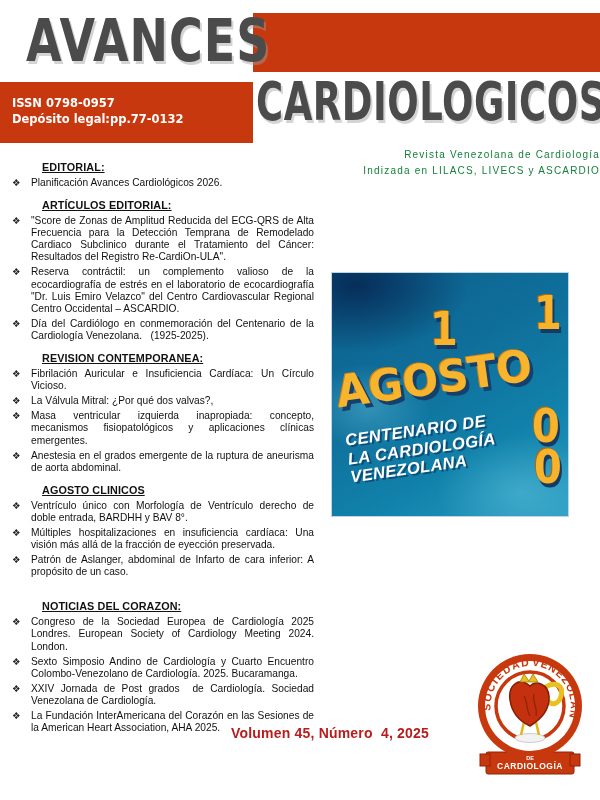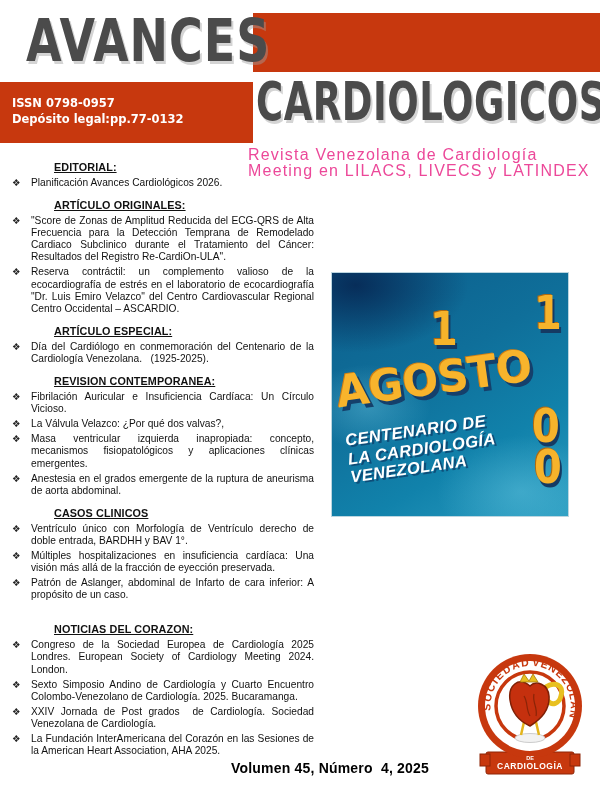--- a/index.html
+++ b/index.html
@@ -34,32 +34,32 @@
   .title-cardio {
     position:absolute; left:256px; top:72px;
     font-family:"DejaVu Sans", sans-serif; font-weight:bold;
     font-size:37px; color:#4b4b4b; letter-spacing:0.5px;
     transform:scaleY(1.42); transform-origin:top left;
     text-shadow:2px 2px 0 rgba(160,160,160,.45);
     white-space:nowrap;
   }
   .subtitle {
     position:absolute; left:248px; top:147px; width:352px;
-    text-align:left; color:#ec4899; font-size:16px;
+    text-align:right; color:#15803d; font-size:10px;
     letter-spacing:1.2px; line-height:15.5px; white-space:nowrap;
   }
 
   
   .toc {
     position:absolute; left:10px; top:161px; width:304px;
     color:#111111;
   }
   .toc-heading {
     font-size:10.8px; font-weight:bold; text-decoration:underline;
-    margin:10px 0 4px 12px; letter-spacing:0.1px;padding-left:32px;
+    margin:10px 0 4px 0; letter-spacing:0.1px;padding-left:32px;
   }
   .toc-section:first-child .toc-heading { margin-top:0; }
   .toc-section:last-child { margin-top:22px; }
   .toc-item {
     position:relative; padding-left:21px; margin-bottom:3px;
     font-size:10.2px; line-height:12.1px; text-align:justify;
   }
   .toc-item .bullet {
     position:absolute; left:2px; top:0; font-size:9.5px; color:#222;
   }
@@ -97,67 +97,66 @@
     font-family:"Liberation Sans", sans-serif; font-style:italic;
     letter-spacing:0.4px; white-space:nowrap;
     text-shadow:2px 2px 0 rgba(12,45,90,.6);
   }
 
   
   .logo { position:absolute; left:466px; top:646px; width:128px; height:136px; }
 
   
   .volume-line {
-    position:absolute; left:150px; top:760px; width:360px; text-align:center;
-    font-weight:bold; font-size:14px; color:#000000; letter-spacing:0.2px;
+    position:absolute; left:150px; top:725px; width:360px; text-align:center;
+    font-weight:bold; font-size:14px; color:#b91c1c; letter-spacing:0.2px;
   }
 </style>
 </head>
 <body>
 
 <div class="page">
 
   <div class="red-block"></div>
   <div class="title-avances">AVANCES</div>
 
   <div class="issn-bar">
     <div class="line">ISSN 0798-0957</div>
     <div class="line">Depósito legal:pp.77-0132</div>
   </div>
   <div class="title-cardio">CARDIOLOGICOS</div>
 
   <div class="subtitle">
     <div>Revista Venezolana de Cardiología</div>
-    <div>Meeting en LILACS, LIVECS y LATINDEX</div>
+    <div>Indizada en LILACS, LIVECS y ASCARDIO</div>
   </div>
 
   <div class="toc">
       <div class="toc-section">
         <div class="toc-heading">EDITORIAL:</div>
         <div class="toc-item"><span class="bullet">❖</span><span>Planificación Avances Cardiológicos 2026.</span></div>
       </div>
       <div class="toc-section">
-        <div class="toc-heading">ARTÍCULO ORIGINALES:</div>
+        <div class="toc-heading">ARTÍCULOS EDITORIAL:</div>
         <div class="toc-item"><span class="bullet">❖</span><span>"Score de Zonas de Amplitud Reducida del ECG-QRS de Alta Frecuencia para la Detección Temprana de Remodelado Cardiaco Subclinico durante el Tratamiento del Cáncer: Resultados del Registro Re-CardiOn-ULA".</span></div>
         <div class="toc-item"><span class="bullet">❖</span><span>Reserva contráctil: un complemento valioso de la ecocardiografía de estrés en el laboratorio de ecocardiografía "Dr. Luis Emiro Velazco" del Centro Cardiovascular Regional Centro Occidental – ASCARDIO.</span></div>
       </div>
       <div class="toc-section">
-        <div class="toc-heading">ARTÍCULO ESPECIAL:</div>
         <div class="toc-item"><span class="bullet">❖</span><span>Día del Cardiólogo en conmemoración del Centenario de la Cardiología Venezolana.&nbsp;&nbsp; (1925-2025).</span></div>
       </div>
       <div class="toc-section">
         <div class="toc-heading">REVISION CONTEMPORANEA:</div>
         <div class="toc-item"><span class="bullet">❖</span><span>Fibrilación Auricular e Insuficiencia Cardíaca: Un Círculo Vicioso.</span></div>
-        <div class="toc-item"><span class="bullet">❖</span><span>La Válvula Velazco: ¿Por qué dos valvas?,</span></div>
+        <div class="toc-item"><span class="bullet">❖</span><span>La Válvula Mitral: ¿Por qué dos valvas?,</span></div>
         <div class="toc-item"><span class="bullet">❖</span><span>Masa ventricular izquierda inapropiada: concepto, mecanismos fisiopatológicos y aplicaciones clínicas emergentes.</span></div>
         <div class="toc-item"><span class="bullet">❖</span><span>Anestesia en el grados emergente de la ruptura de aneurisma de aorta abdominal.</span></div>
       </div>
       <div class="toc-section">
-        <div class="toc-heading">CASOS CLINICOS</div>
-        <div class="toc-item"><span class="bullet">❖</span><span>Ventrículo único con Morfología de Ventrículo derecho de doble entrada, BARDHH y BAV 1°.</span></div>
+        <div class="toc-heading">AGOSTO CLINICOS</div>
+        <div class="toc-item"><span class="bullet">❖</span><span>Ventrículo único con Morfología de Ventrículo derecho de doble entrada, BARDHH y BAV 8°.</span></div>
         <div class="toc-item"><span class="bullet">❖</span><span>Múltiples hospitalizaciones en insuficiencia cardíaca: Una visión más allá de la fracción de eyección preservada.</span></div>
         <div class="toc-item"><span class="bullet">❖</span><span>Patrón de Aslanger, abdominal de Infarto de cara inferior: A propósito de un caso.</span></div>
       </div>
       <div class="toc-section">
         <div class="toc-heading">NOTICIAS DEL CORAZON:</div>
         <div class="toc-item"><span class="bullet">❖</span><span>Congreso de la Sociedad Europea de Cardiología 2025 Londres. European Society of Cardiology Meeting 2024. London.</span></div>
         <div class="toc-item"><span class="bullet">❖</span><span>Sexto Simposio Andino de Cardiología y Cuarto Encuentro Colombo-Venezolano de Cardiología. 2025. Bucaramanga.</span></div>
         <div class="toc-item"><span class="bullet">❖</span><span>XXIV Jornada de Post grados&nbsp; de Cardiología. Sociedad Venezolana de Cardiología.</span></div>
         <div class="toc-item"><span class="bullet">❖</span><span>La Fundación InterAmericana del Corazón en las Sesiones de la American Heart Association, AHA 2025.</span></div>
       </div>

